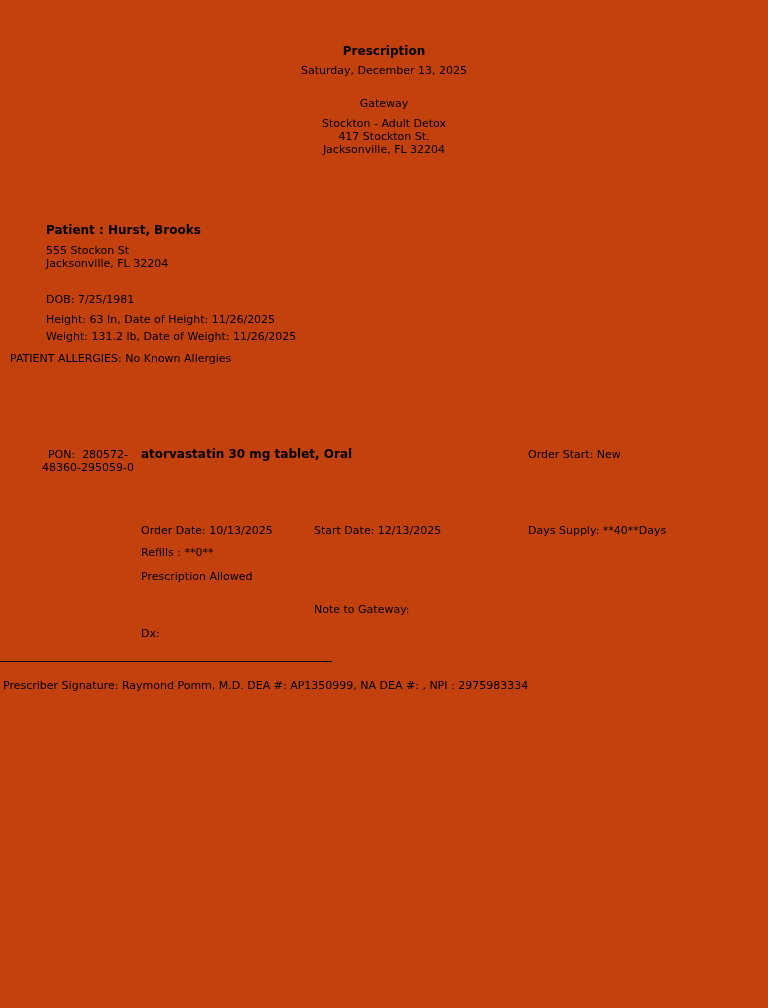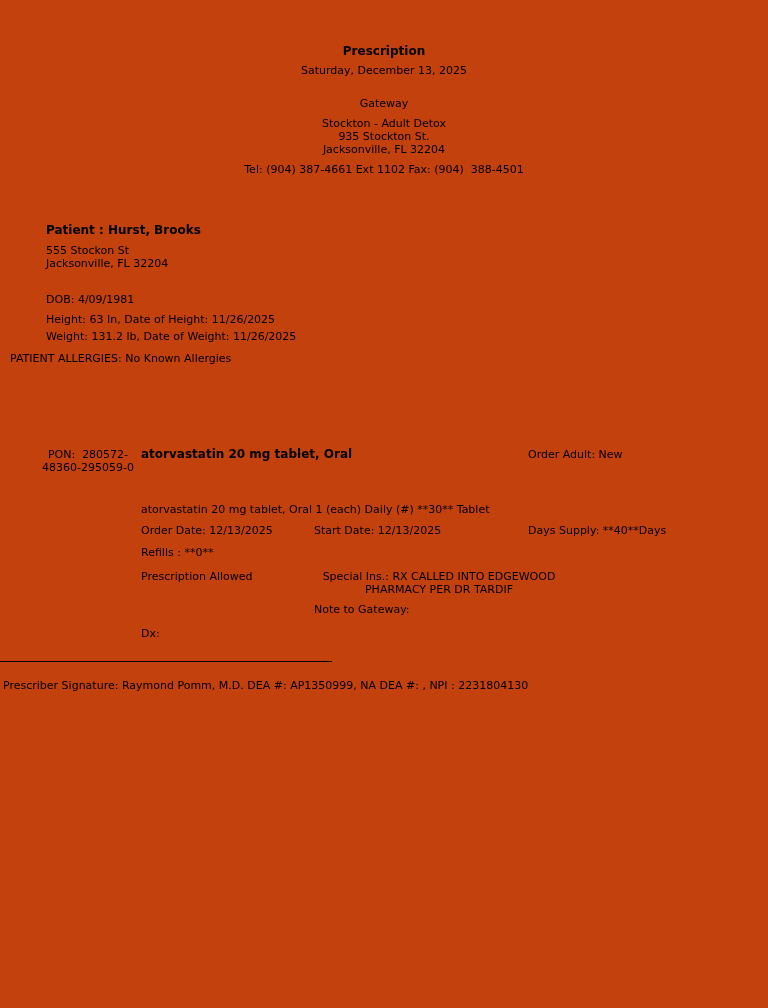--- a/index.html
+++ b/index.html
@@ -45,47 +45,44 @@
 </style>
 </head>
 <body>
 
 <div class="page">
 
   <div class="line center bold" style="top:44px">Prescription</div>
   <div class="line center" style="top:64px">Saturday, December 13, 2025</div>
   <div class="line center" style="top:117px">Stockton - Adult Detox</div>
   <div class="line center" style="top:97px">Gateway</div>
-  <div class="line center" style="top:130px">935 Stockton St.</div>
+  <div class="line center" style="top:130px">417 Stockton St.</div>
   <div class="line center" style="top:143px">Jacksonville, FL 32204</div>
-  <div class="line center" style="top:163px">Tel: (904) 387-4661 Ext 1102 Fax: (904)  388-4501</div>
 
   <div class="line bold" style="top:223px; left:46px">Patient : Hurst, Brooks</div>
   <div class="line" style="top:244px; left:46px">555 Stockon St</div>
   <div class="line" style="top:257px; left:46px">Jacksonville, FL 32204</div>
-  <div class="line" style="top:293px; left:46px">DOB: 4/09/1981</div>
+  <div class="line" style="top:293px; left:46px">DOB: 7/25/1981</div>
   <div class="line" style="top:313px; left:46px">Height: 63 In, Date of Height: 11/26/2025</div>
   <div class="line" style="top:330px; left:46px">Weight: 131.2 lb, Date of Weight: 11/26/2025</div>
   <div class="line" style="top:352px; left:10px">PATIENT ALLERGIES: No Known Allergies</div>
 
   <div class="line" style="top:448px; left:36px; width:104px">PON:  280572-48360-295059-0</div>
-  <div class="line bold" style="top:447px; left:141px">atorvastatin 20 mg tablet, Oral</div>
-  <div class="line" style="top:448px; left:528px">Order Adult: New</div>
+  <div class="line bold" style="top:447px; left:141px">atorvastatin 30 mg tablet, Oral</div>
+  <div class="line" style="top:448px; left:528px">Order Start: New</div>
 
-  <div class="line" style="top:503px; left:141px">atorvastatin 20 mg tablet, Oral 1 (each) Daily (#) **30** Tablet</div>
 
-  <div class="line" style="top:524px; left:141px">Order Date: 12/13/2025</div>
+  <div class="line" style="top:524px; left:141px">Order Date: 10/13/2025</div>
   <div class="line" style="top:524px; left:314px">Start Date: 12/13/2025</div>
   <div class="line" style="top:524px; left:528px">Days Supply: **40**Days</div>
 
   <div class="line" style="top:546px; left:141px">Refills : **0**</div>
 
   <div class="line" style="top:570px; left:141px">Prescription Allowed</div>
-  <div class="line" style="top:570px; left:314px; width:250px">Special Ins.: RX CALLED INTO EDGEWOOD PHARMACY PER DR TARDIF</div>
 
   <div class="line" style="top:603px; left:314px">Note to Gateway:</div>
 
   <div class="line" style="top:627px; left:141px">Dx:</div>
 
   <div class="sig-rule"></div>
-  <div class="line" style="top:679px; left:3px">Prescriber Signature: Raymond Pomm, M.D. DEA #: AP1350999, NA DEA #: , NPI : 2231804130</div>
+  <div class="line" style="top:679px; left:3px">Prescriber Signature: Raymond Pomm, M.D. DEA #: AP1350999, NA DEA #: , NPI : 2975983334</div>
 
 </div>
 
 </body></html>

